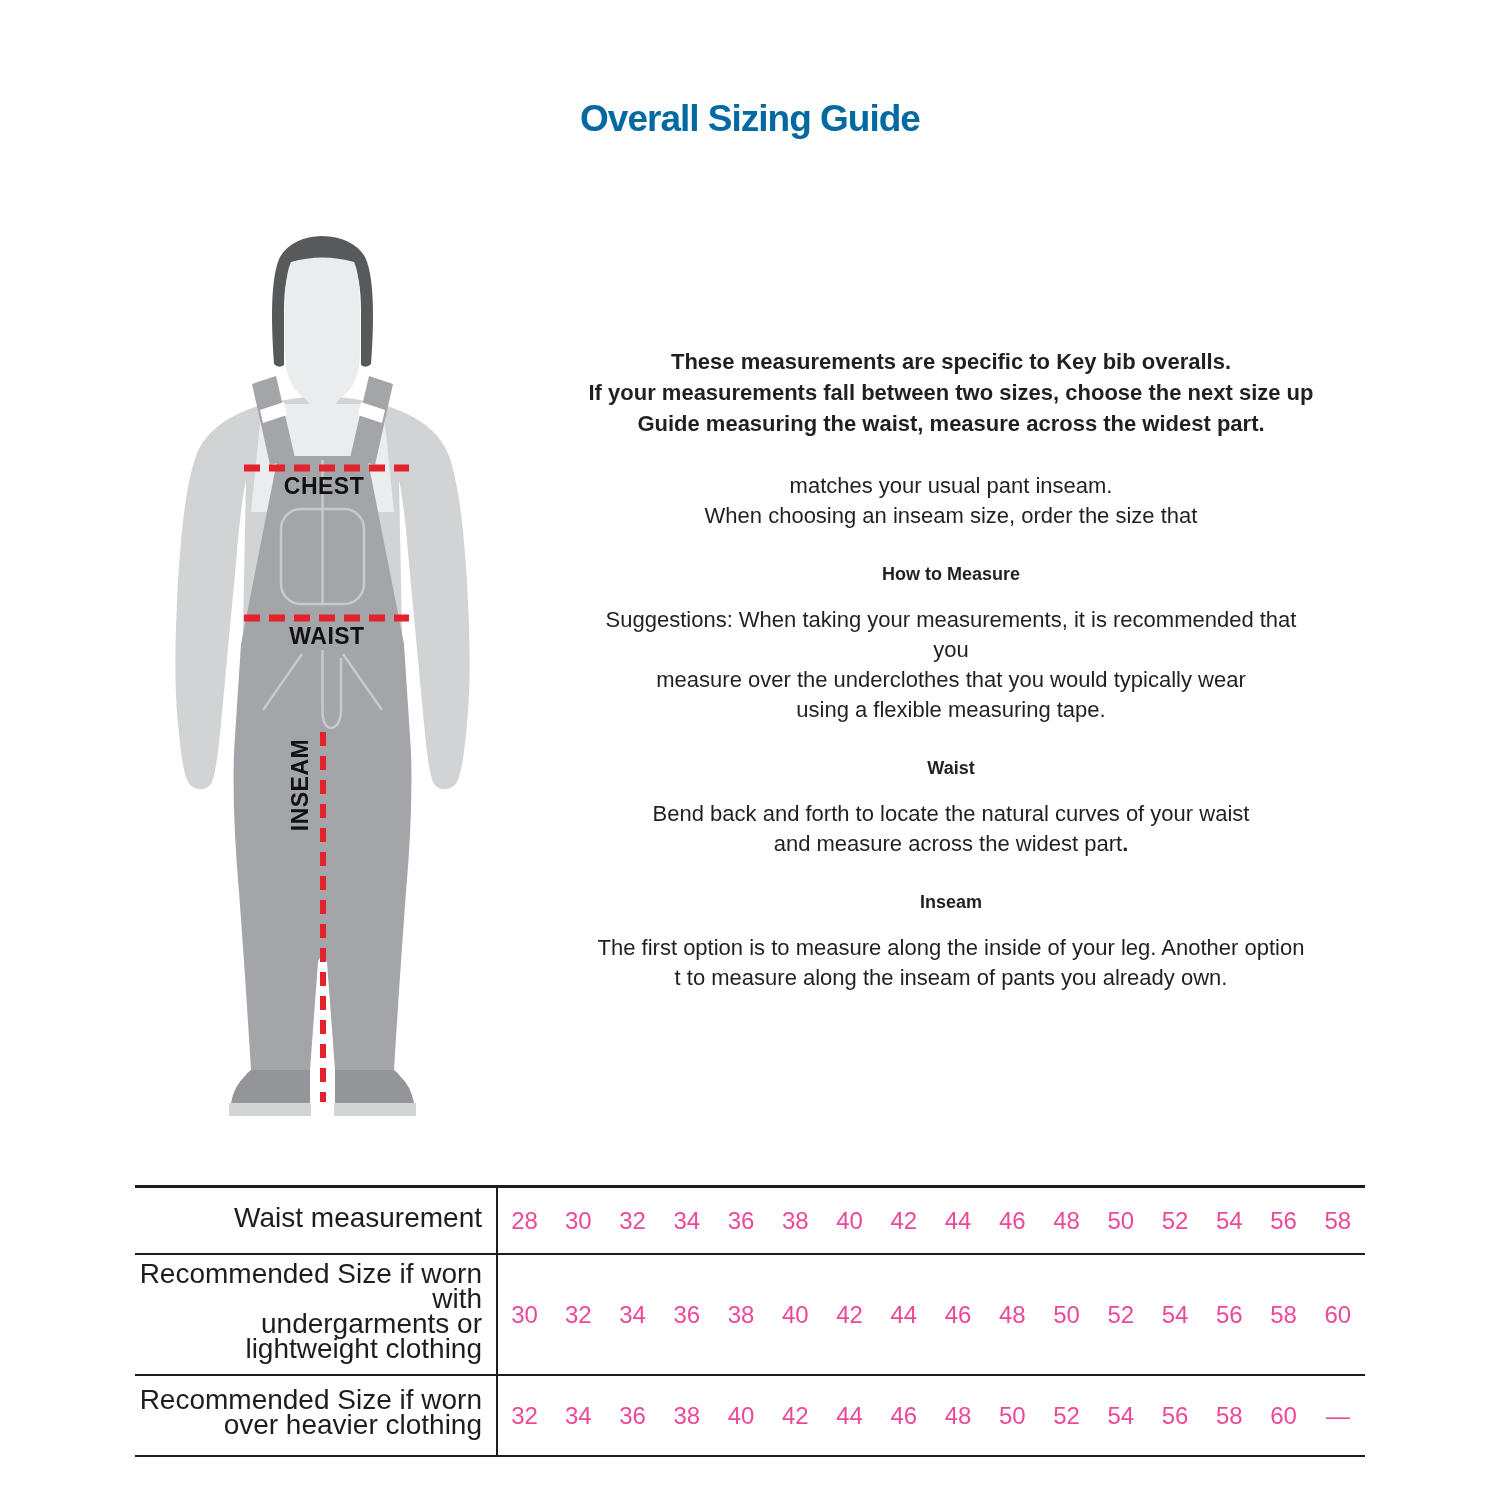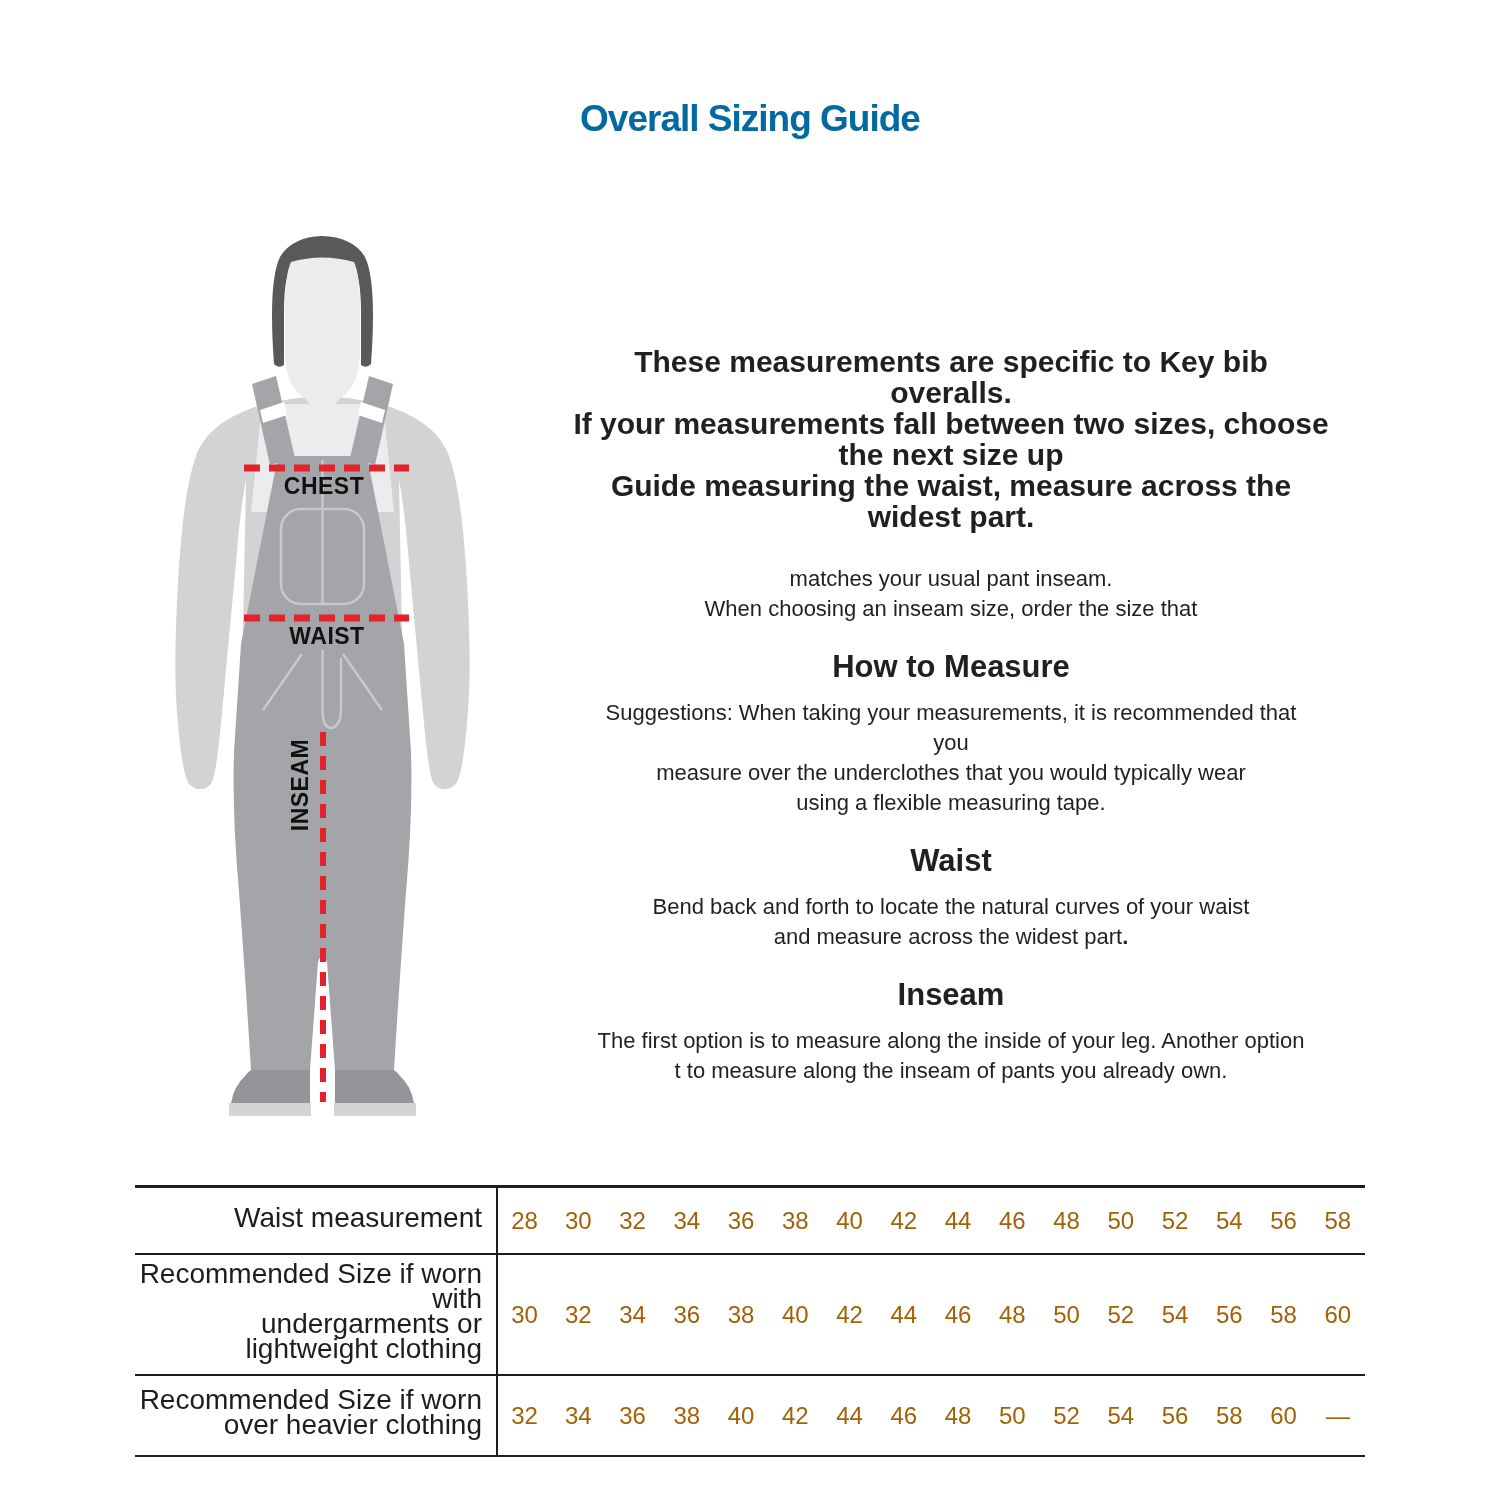--- a/index.html
+++ b/index.html
@@ -9,37 +9,37 @@
   }
   .title {
     position:absolute; top:98px; left:0; width:100%; text-align:center;
     font-size:37px; font-weight:bold; letter-spacing:-1px; color:#0369a1;
   }
   .figure-wrap { position:absolute; left:130px; top:212px; width:390px; height:920px; }
   .info {
     position:absolute; left:570px; top:346px; width:762px; text-align:center;
     font-size:22px; line-height:30px; color:#231f20;
   }
-  .info .intro { font-weight:bold; font-size:30px; line-height:31px; }
+  .info .intro { font-weight:bold; font-size:22px; line-height:31px; }
   .info .note { margin-top:32px; }
-  .info h2 { margin:28px 0 0 0; font-size:31px; line-height:30px; font-weight:bold; }
+  .info h2 { margin:28px 0 0 0; font-size:18px; line-height:30px; font-weight:bold; }
   .info .para { margin:16px; }
   .info .bold { font-weight:bold; }
   .size-table {
     position:absolute; left:135px; top:1185px; width:1230px;
     border-collapse:collapse; table-layout:fixed;
     border-top:3px solid #1d1d1b; border-bottom:2px solid #1d1d1b;
   }
   .size-table tr + tr th, .size-table tr + tr td { border-top:2px solid #1d1d1b; }
   .size-table th.label-cell {
     width:347px; text-align:right; padding:6px 14px 13px 0;
     font-weight:normal; font-size:28px; line-height:25px;
     border-right:2px solid #1d1d1b; color:#1d1d1b;
   }
-  .size-table td { text-align:center; font-size:24px; color:#a16207; padding:0; }
+  .size-table td { text-align:center; font-size:24px; color:#ec4899; padding:0; }
   .size-table tr.r1 th, .size-table tr.r1 td { height:46px; }
   .size-table tr.r2 th, .size-table tr.r2 td { height:60px; }
   .size-table tr.r3 th, .size-table tr.r3 td { height:60px; }
 </style>
 </head>
 <body>
 
 <div class="page">
 
   <div class="title">Overall Sizing Guide</div>

